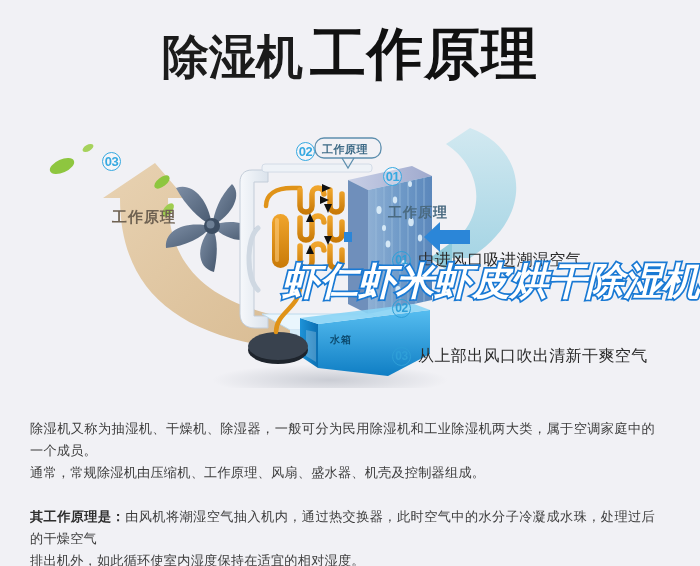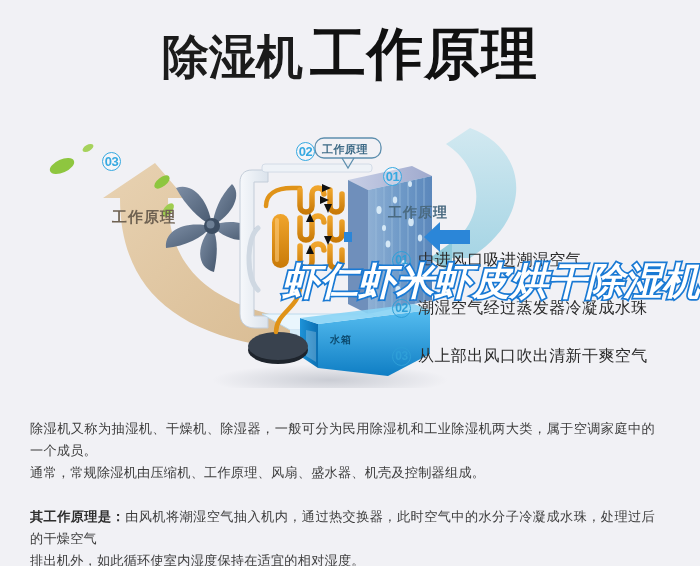--- a/index.html
+++ b/index.html
@@ -300,21 +300,20 @@
     <div class="badge badge-01">01</div>
   </div>
 
   <div class="steps">
     <div class="step">
       <div class="step-num">01</div>
       <div class="step-txt">由进风口吸进潮湿空气</div>
     </div>
     <div class="step">
       <div class="step-num">02</div>
-      <div class="step-txt">潮湿空气经过蒸发器冷凝成水珠</div>
     </div>
     <div class="step">
       <div class="step-num">03</div>
       <div class="step-txt">从上部出风口吹出清新干爽空气</div>
     </div>
   </div>
 
   <div class="watermark">
     <span>虾仁虾米虾皮烘干除湿机</span>
   </div>

